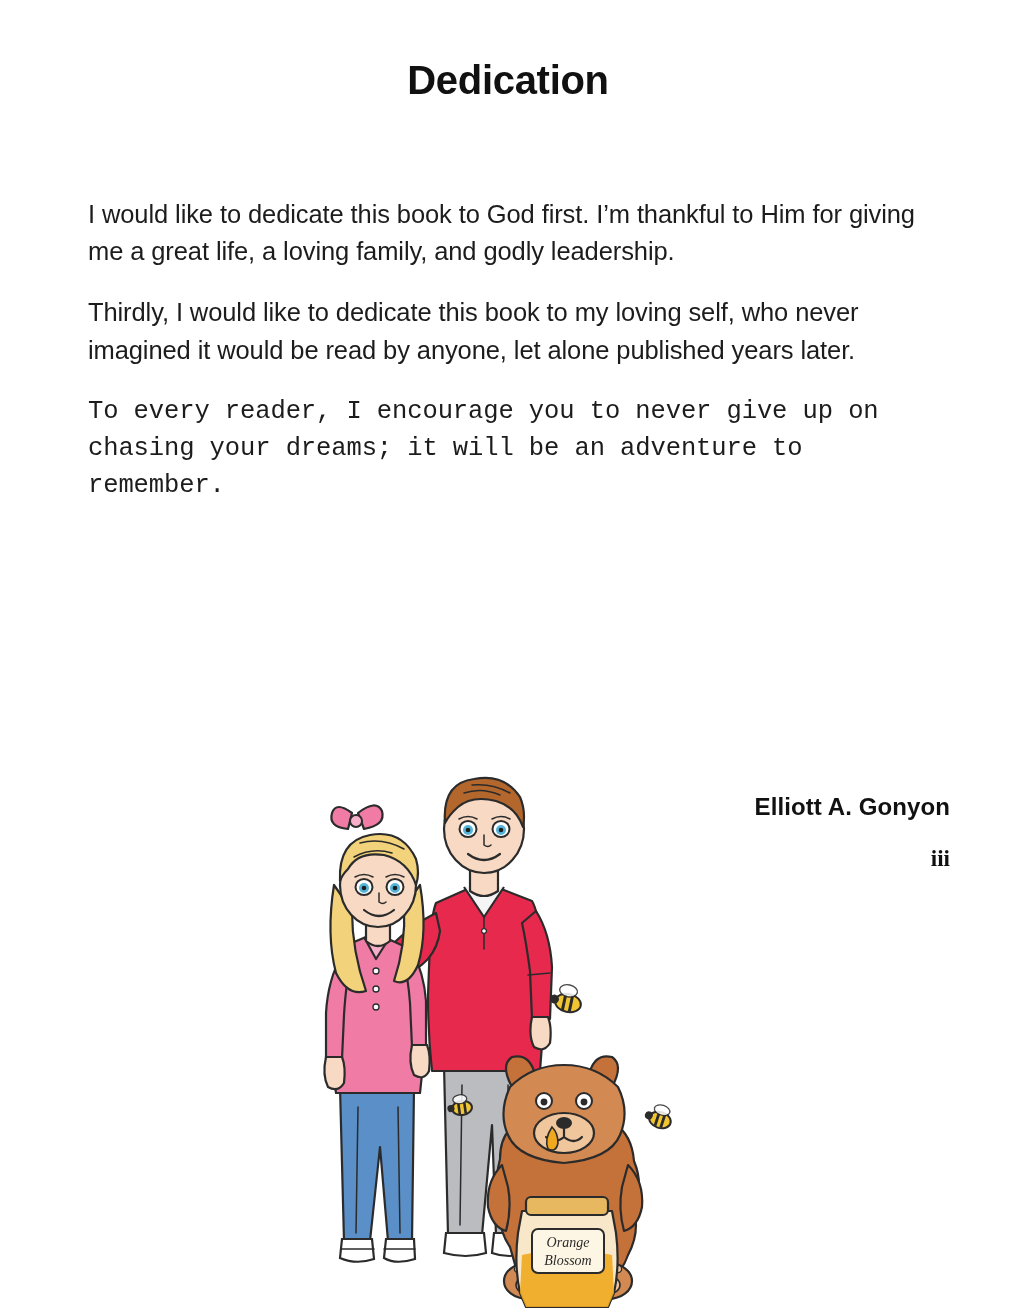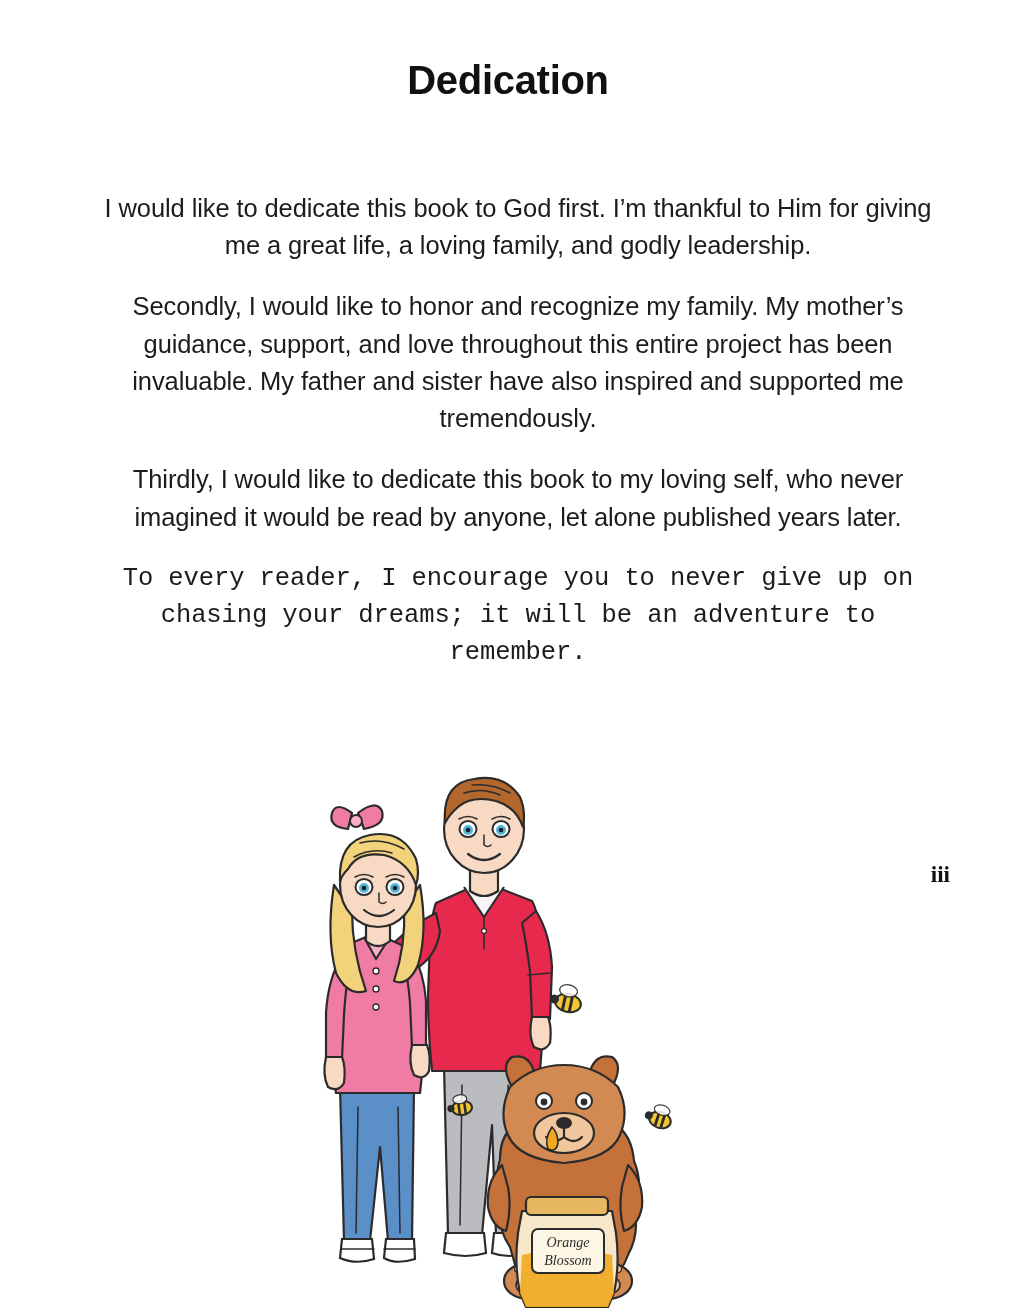--- a/index.html
+++ b/index.html
@@ -30,24 +30,23 @@
     width: 100%;
     text-align: center;
     font-size: 40px;
     font-weight: bold;
     letter-spacing: -0.3px;
     color: #111111;
   }
 
   .body-text {
     position: absolute;
-    top: 190px;
+    top: 196px;
     left: 88px;
     width: 860px;
-    text-align: center;
   }
 
   .para {
     font-size: 25.5px;
     line-height: 1.46;
     color: #1c1c1c;
     margin: 0 0 24px 0;
     letter-spacing: -0.1px;
   }
   .para:last-child { margin-bottom: 0; font-family: Liberation Mono, monospace; }
@@ -57,21 +56,21 @@
     top: 793px;
     right: 66px;
     font-size: 24px;
     font-weight: bold;
     color: #111111;
     letter-spacing: 0.1px;
   }
 
   .page-number {
     position: absolute;
-    bottom: 40px;
+    bottom: 56px;
     right: 66px;
     font-size: 23px;
     font-weight: bold;
     color: #111111;
     font-family: "Liberation Serif", serif;
   }
 
   
   .illustration {
     position: absolute;
@@ -84,25 +83,25 @@
 </style>
 </head>
 <body>
 
 <div class="page">
 
   <div class="page-title">Dedication</div>
 
   <div class="body-text">
     <p class="para">I would like to dedicate this book to God first. I’m thankful to Him for giving me a great life, a loving family, and godly leadership.</p>
-    <p class="para">Secondly, I would like to honor and recognize my family. My mother’s guidance, support, and love throughout this entire project has been invaluable. My father and sister have also inspired and supported me tremendously.</p>
     <p class="para">Thirdly, I would like to dedicate this book to my loving self, who never imagined it would be read by anyone, let alone published years later.</p>
     <p class="para">To every reader, I encourage you to never give up on chasing your dreams; it will be an adventure to remember.</p>
   </div>
 
+  <div class="author">Elliott A. Gonyon</div>
 
   <div class="illustration">
     <svg viewBox="0 0 430 575" width="430" height="575" xmlns="http://www.w3.org/2000/svg">
       <defs>
         <style>
           .ln { fill:none; stroke:#2b2b2b; stroke-width:2.2; stroke-linecap:round; stroke-linejoin:round; }
           .lnT { fill:none; stroke:#2b2b2b; stroke-width:1.5; stroke-linecap:round; stroke-linejoin:round; }
         </style>
       </defs>
 

